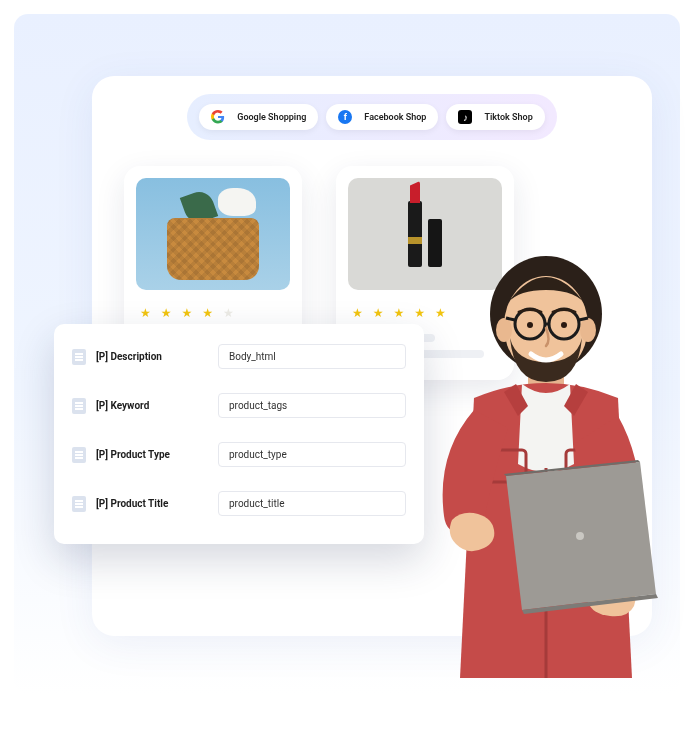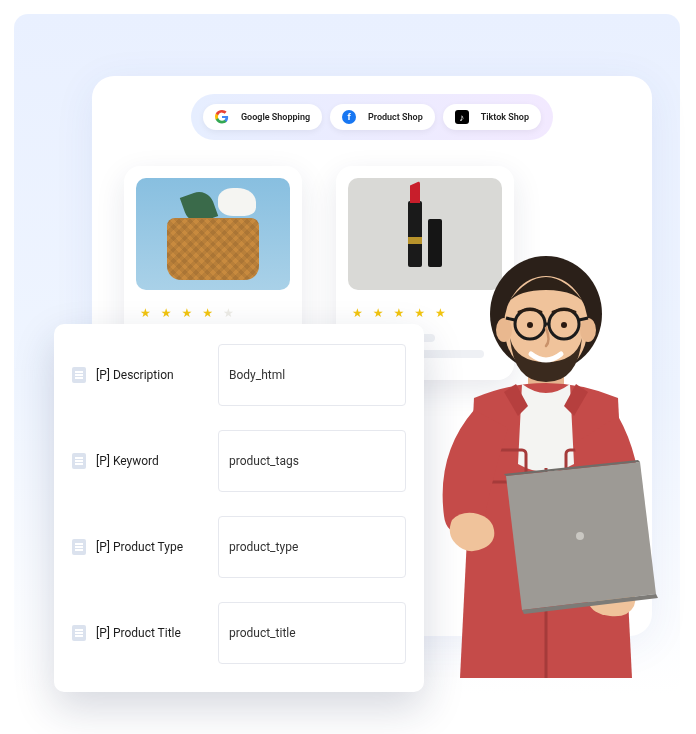--- a/index.html
+++ b/index.html
@@ -206,32 +206,32 @@
     position:relative;
     flex-shrink:0;
   }
   .doc-icon::after{
     content:"";
     position:absolute; left:3px; top:4px;
     width:8px;height:2px;background:#fff;
     box-shadow: 0 3px 0 #fff, 0 6px 0 #fff;
   }
   .field-label {
-    font-size: 12px;
+    font-size: 10px;
     color:#1d1d1d;
-    font-weight:400;
+    font-weight:700;
     width: 112px;
     flex-shrink:0;
   }
   .field-input {
     flex:1;
     border:1px solid #e6e8ee;
     border-radius:4px;
-    padding: 23px 10px;
-    font-size:12px;
+    padding: 6px 10px;
+    font-size:10px;
     color:#333;
     font-family: inherit;
     background:#fff;
   }
 
   
   .person {
     position:absolute;
     right: 16px;
     bottom: 16px;
@@ -255,21 +255,21 @@
               <path fill="#4285F4" d="M45 24.5c0-1.6-.1-2.8-.4-4H24v7.3h11.9c-.5 3-2.3 5.5-5 7.2v5.9h8c4.7-4.3 6.1-10.7 6.1-16.4z"></path>
               <path fill="#34A853" d="M24 46c6.5 0 11.9-2.1 15.9-5.8l-8-5.9c-2.2 1.5-5 2.4-7.9 2.4-6.1 0-11.2-4.1-13.1-9.6H2.7v6C6.6 41 14.6 46 24 46z"></path>
               <path fill="#FBBC05" d="M10.9 27.1c-.5-1.5-.8-3-.8-4.6s.3-3.2.8-4.6v-6H2.7C1 15.4 0 19 0 22.5s1 7.1 2.7 10.6l8.2-6z"></path>
               <path fill="#EA4335" d="M24 9.5c3.5 0 6.6 1.2 9 3.6l6.7-6.7C35.9 2.4 30.5 0 24 0 14.6 0 6.6 5 2.7 12l8.2 6c1.9-5.5 7-9.6 13.1-9.6z"></path>
             </svg>
         </span>
         <span>Google Shopping</span>
       </div>
       <div class="platform-chip">
         <span class="picon fb">f</span>
-        <span>Product Shop</span>
+        <span>Facebook Shop</span>
       </div>
       <div class="platform-chip">
         <span class="picon tt">♪</span>
         <span>Tiktok Shop</span>
       </div>
     </div>
   </div>
 
   <div class="products">
 

